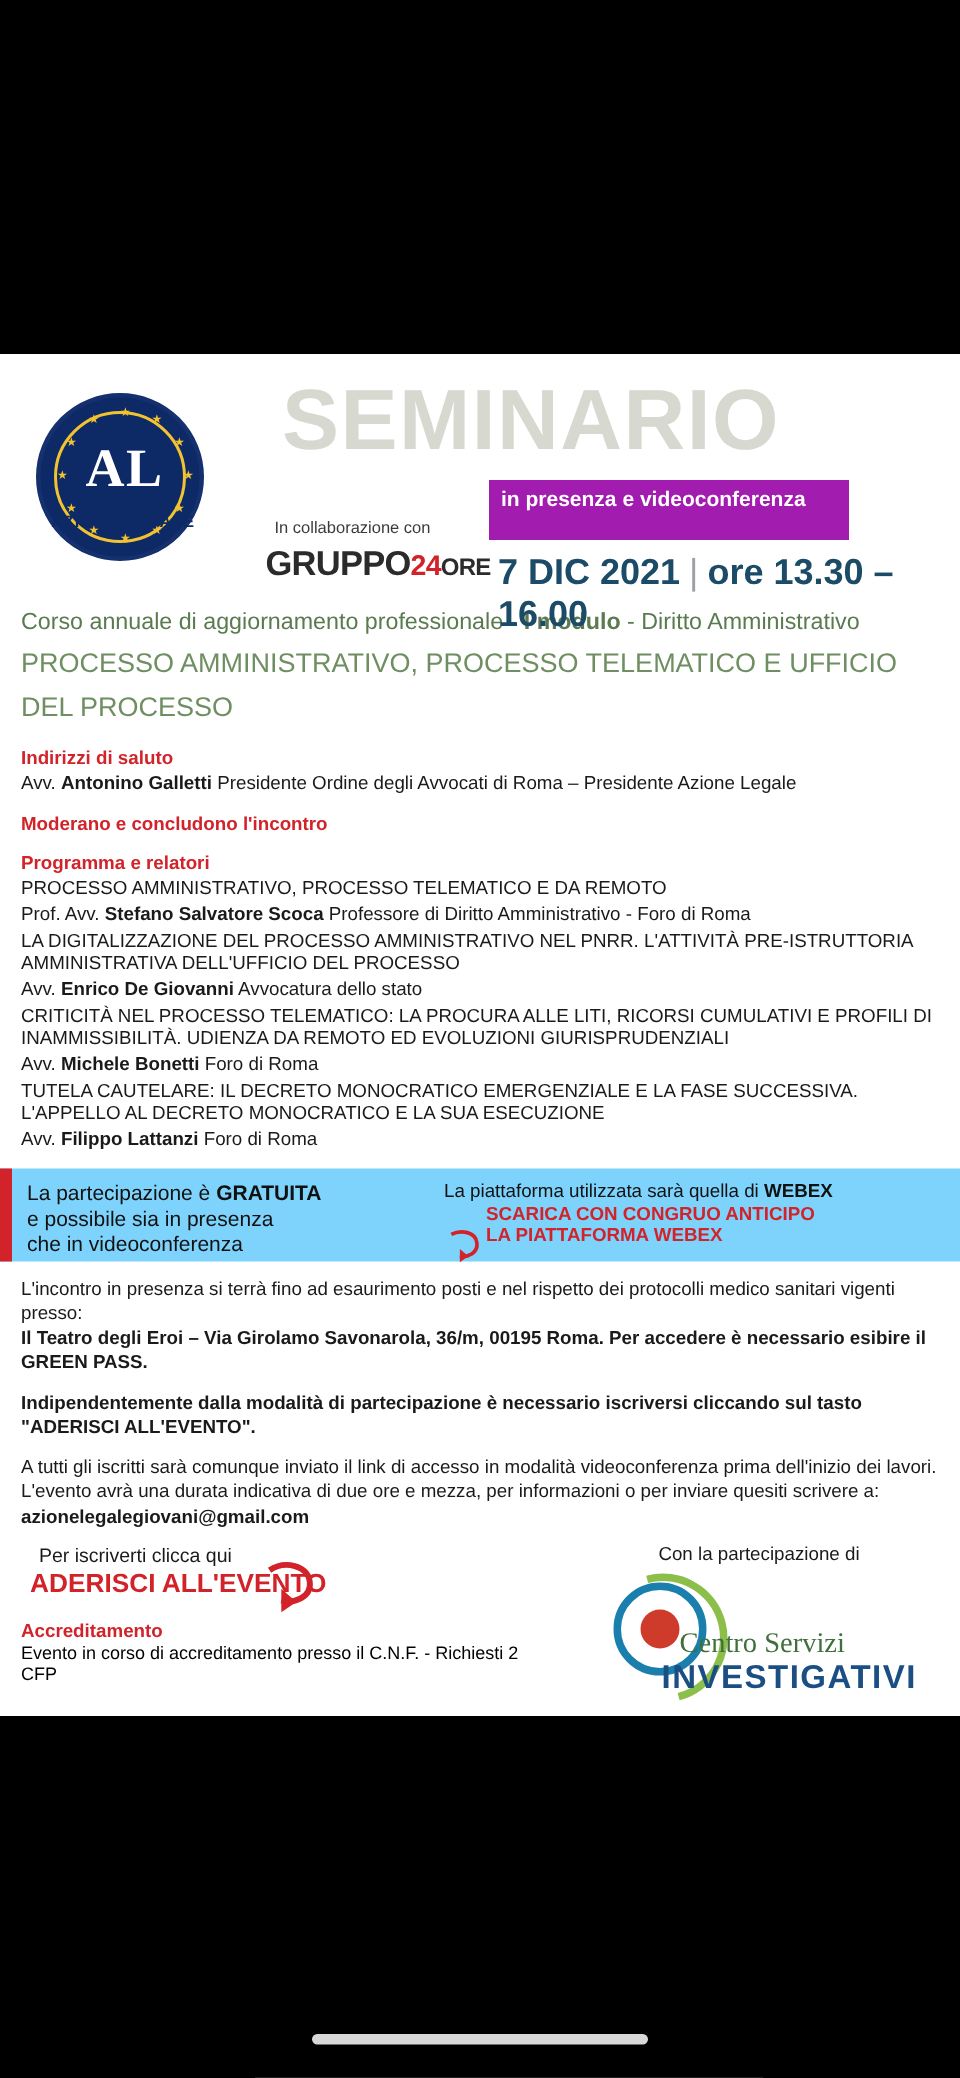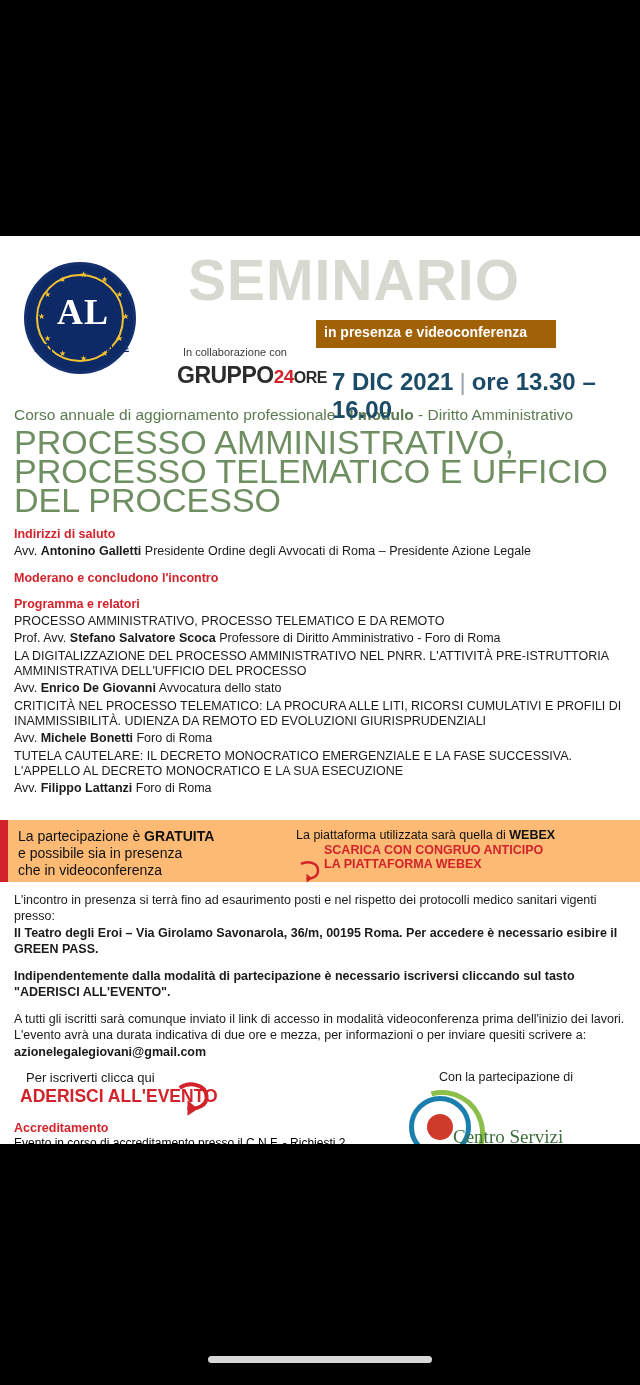--- a/index.html
+++ b/index.html
@@ -110,25 +110,25 @@
     left: 188px;
     top: 16px;
     font-size: 57px;
     line-height: 57px;
     font-weight: bold;
     letter-spacing: 1px;
     color: #d7d8cf;
   }
   .presenza-band {
     position: absolute;
-    left: 316px;
+    left: 326px;
     top: 84px;
     width: 240px;
-    height: 28px;
-    background: #a16207;
+    height: 40px;
+    background: #a21caf;
   }
   .presenza-band span {
     display: block;
     padding: 4px 0 0 8px;
     color: #ffffff;
     font-size: 14px;
     font-weight: bold;
   }
   .collab {
     position: absolute;
@@ -172,21 +172,21 @@
 
   
   .subtitle {
     padding: 2px 14px 0 14px;
     font-size: 15.5px;
     color: #5a7a4f;
   }
   .subtitle b { color: #5a7a4f; }
   .maintitle {
     padding: 4px 14px 0 14px;
-    font-size: 34px;
+    font-size: 18px;
     line-height: 29px;
     color: #6f8f62;
   }
 
   
   .body-block {
     padding: 12px 14px 0 14px;
     color: #1a1a1a;
   }
   .redhead {
@@ -211,22 +211,22 @@
   }
   .speaker {
     font-size: 12.5px;
     line-height: 16px;
     margin-bottom: 3px;
   }
 
   
   .grey-band {
     position: relative;
-    margin-top: 24px;
-    background: #fdba74;
+    margin-top: 12px;
+    background: #7dd3fc;
     height: 62px;
   }
   .grey-band .redbar {
     position: absolute;
     left: 0;
     top: 0;
     width: 8px;
     height: 62px;
     background: #d2232a;
   }

